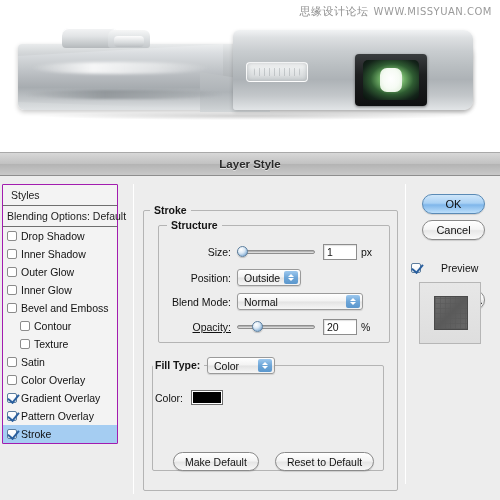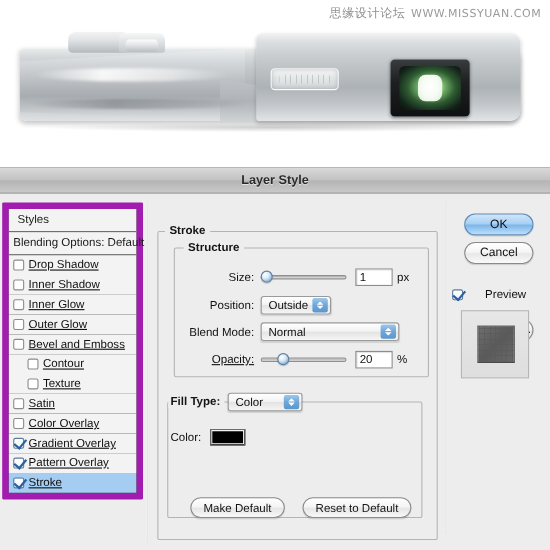--- a/index.html
+++ b/index.html
@@ -132,38 +132,37 @@
   .titlebar .title {
     font-size: 11.5px; color: #2a2a2a; font-weight: 700;
     text-shadow: 0 1px 0 rgba(255,255,255,.6);
   }
 
   .body { position: relative; width: 100%; height: 324px; display: flex; }
 
   
   .styles-col { width: 130px; padding: 8px 0 0 2px; }
   .styles-panel {
-    width: 128px; background: #000000;
-    border: 6px solid #a21caf;
+    width: 116px; background: #737373;
+    border: 1px solid #a21caf;
     border-radius: 1px;
   }
   .styles-head {
     font-size: 10.5px; color: #1b1b1b; padding: 4px 6px 4px 8px;
     border-bottom: 1px solid #6f6f6f; background: #f3f3f3;
   }
   .styles-blend {
     font-size: 10.5px; color: #1b1b1b; padding: 4px 4px 4px 4px;
     border-bottom: 1px solid #6f6f6f; background: #f3f3f3;
     white-space: nowrap;
   }
   .style-row {
     display: flex; align-items: center; gap: 4px;
     height: 18px; padding-left: 4px; font-size: 10.5px; color: #111;
     background: #f3f3f3;
-    text-decoration: underline;
   }
   .style-row.sub { padding-left: 17px; }
   .style-row.selected { background: #a5cdf2; }
   .cbx {
     width: 10px; height: 10px; flex: 0 0 10px;
     background: #ffffff; border: 1px solid #8b8b8b; border-radius: 2px;
     position: relative;
   }
   .cbx.checked {
     background: linear-gradient(180deg,#ffffff 0%, #f2f6fa 100%);
@@ -347,25 +346,25 @@
           <div class="style-row">
             <span class="cbx"></span>
             <span class="style-label">Drop Shadow</span>
           </div>
           <div class="style-row">
             <span class="cbx"></span>
             <span class="style-label">Inner Shadow</span>
           </div>
           <div class="style-row">
             <span class="cbx"></span>
+            <span class="style-label">Outer Glow</span>
+          </div>
+          <div class="style-row">
+            <span class="cbx"></span>
             <span class="style-label">Inner Glow</span>
-          </div>
-          <div class="style-row">
-            <span class="cbx"></span>
-            <span class="style-label">Outer Glow</span>
           </div>
           <div class="style-row">
             <span class="cbx"></span>
             <span class="style-label">Bevel and Emboss</span>
           </div>
           <div class="style-row sub">
             <span class="cbx"></span>
             <span class="style-label">Contour</span>
           </div>
           <div class="style-row sub">

